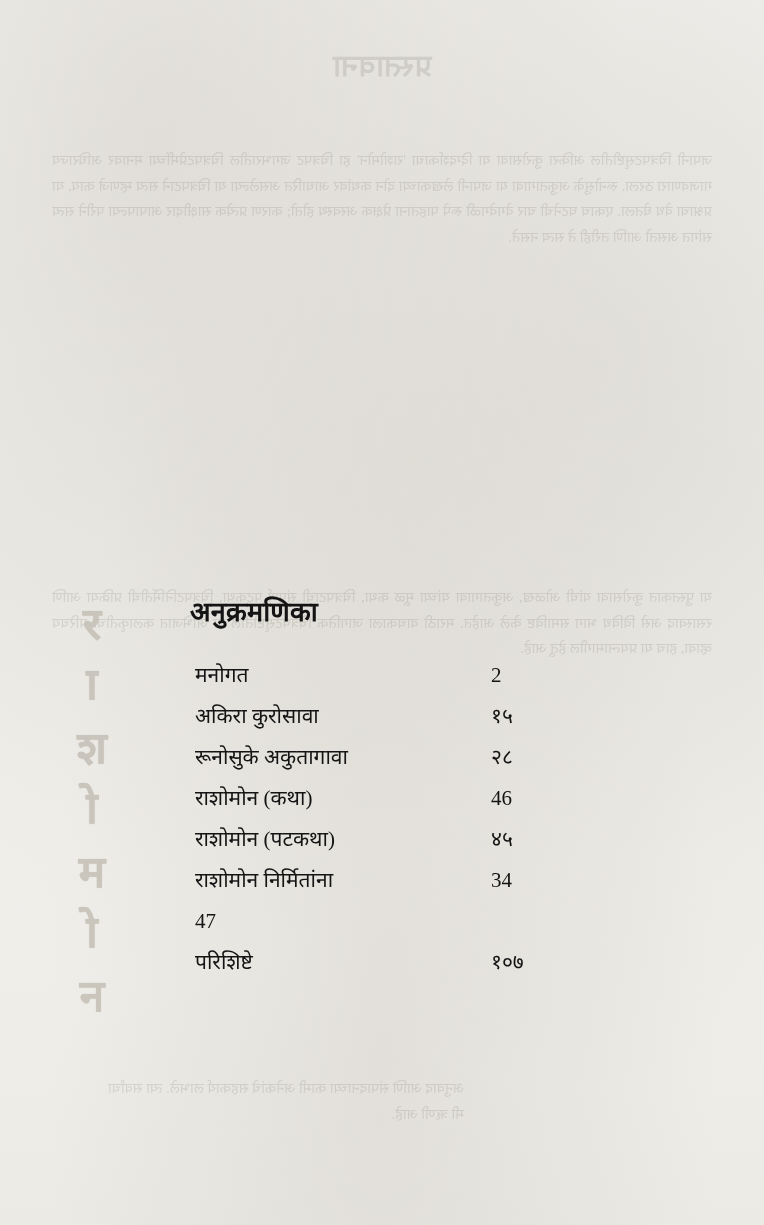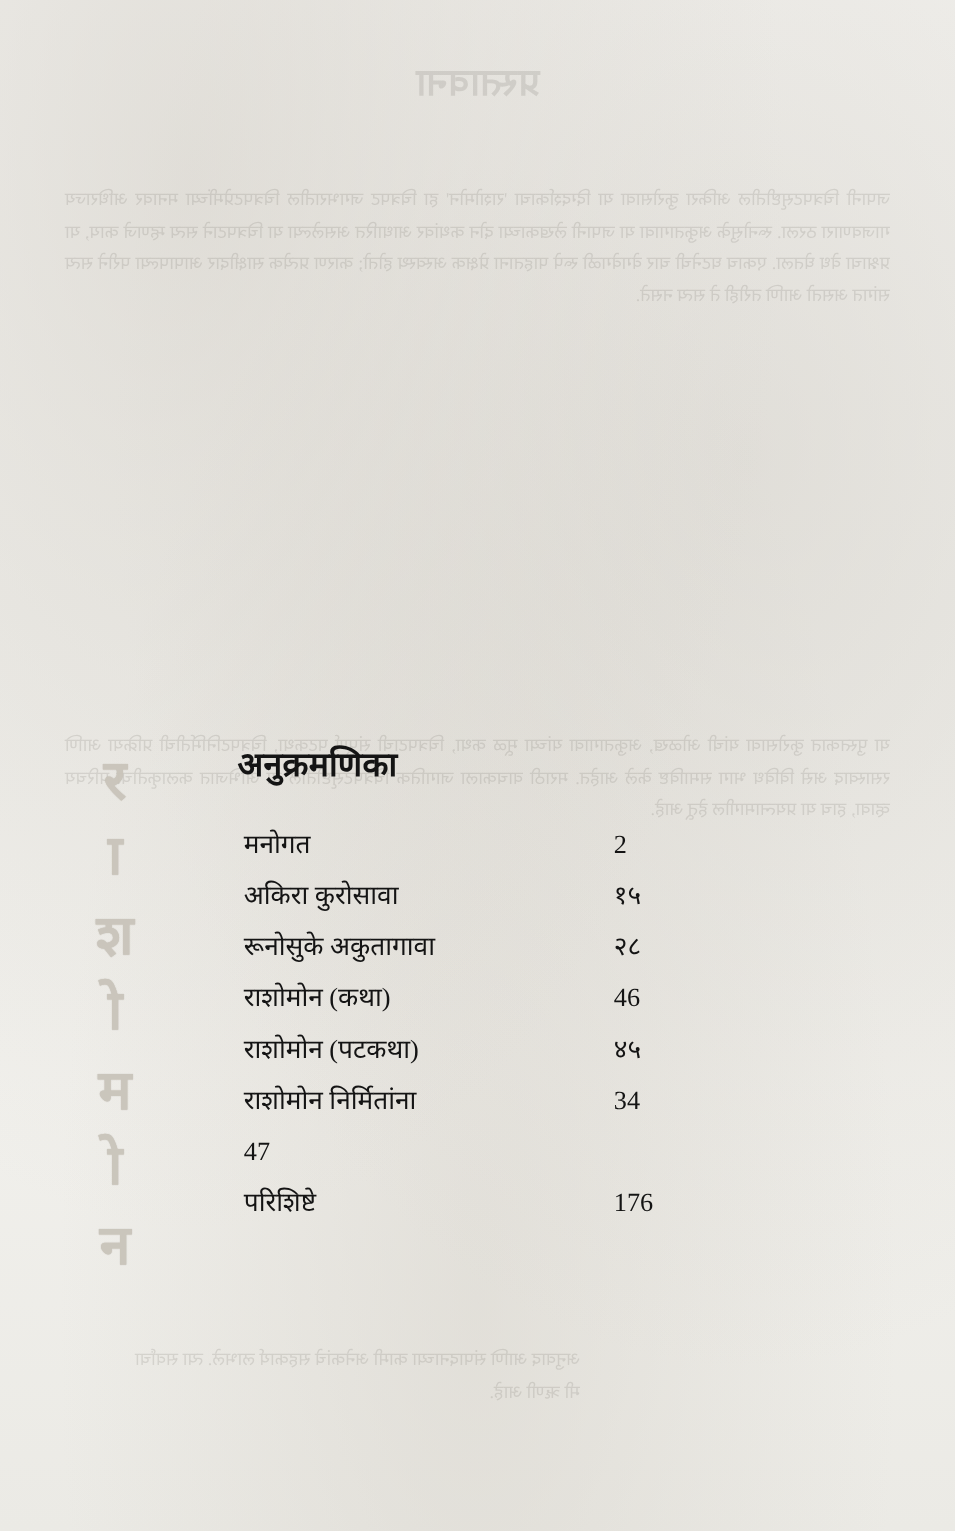--- a/index.html
+++ b/index.html
@@ -179,18 +179,18 @@
       </li>
       <li class="toc-row">
         <span class="toc-label">राशोमोन निर्मितांना</span>
         <span class="toc-page">34</span>
       </li>
       <li class="toc-row">
         <span class="toc-page">47</span>
       </li>
       <li class="toc-row">
         <span class="toc-label">परिशिष्टे</span>
-        <span class="toc-page">176</span>
+        <span class="toc-page">१०७</span>
       </li>
     </ul>
   </div>
 
 </div>
 
 </body></html>

